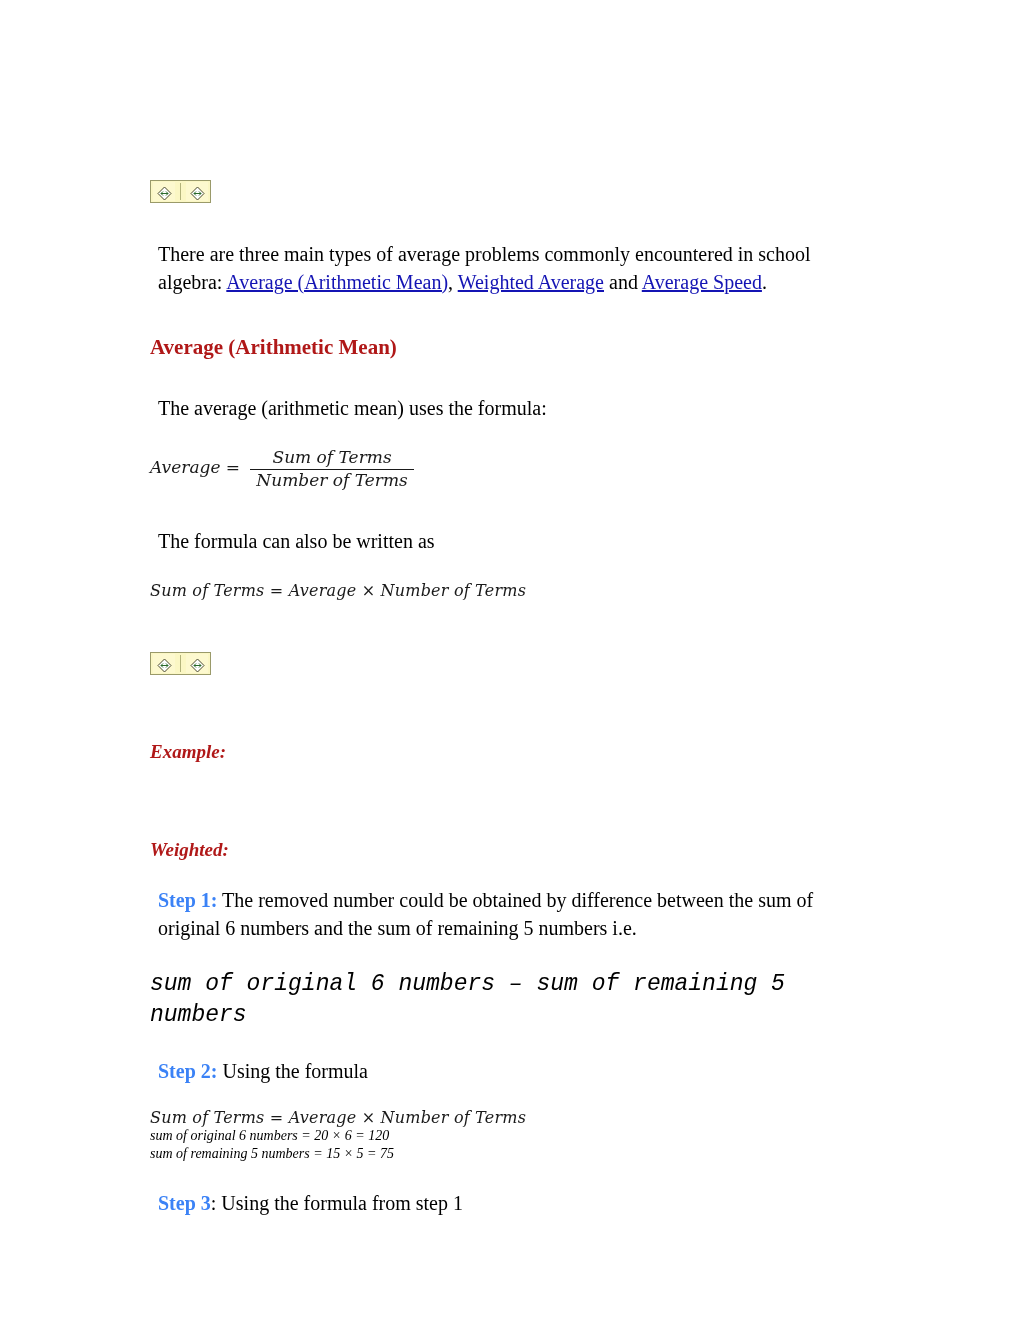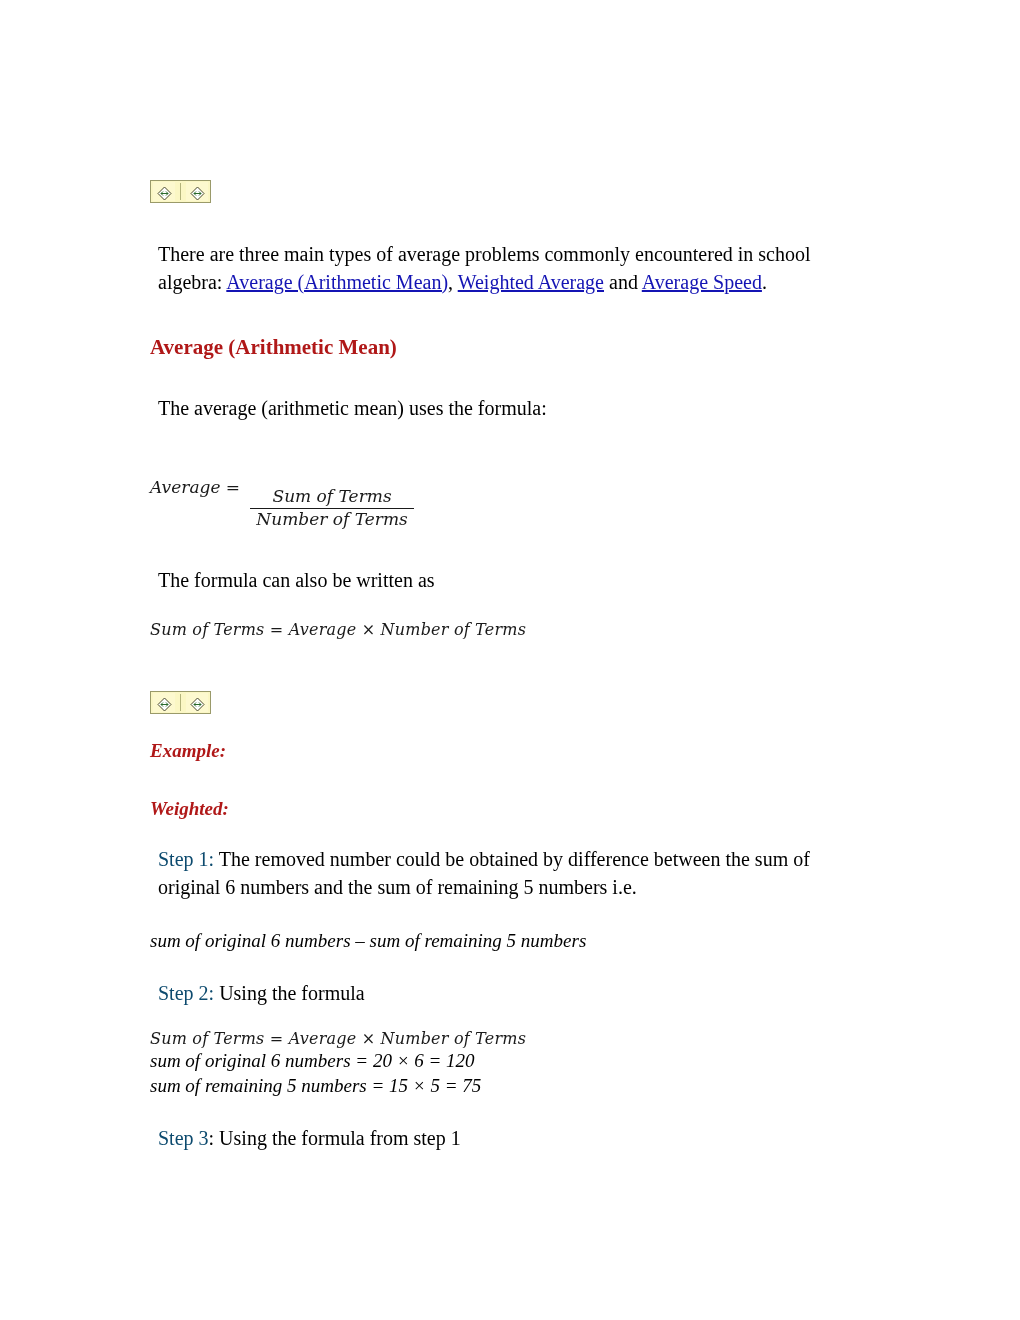--- a/index.html
+++ b/index.html
@@ -96,51 +96,52 @@
   .frac {
     display: inline-block;
     vertical-align: middle;
     text-align: center;
     margin-left: 6px;
   }
   .frac .num {
     display: block;
     padding: 0 6px 2px 6px;
     border-bottom: 1.5px solid #1a1a1a;
-    margin-top: 39px;
   }
   .frac .den {
     display: block;
     padding: 2px 6px 0 6px;
   }
   .formula-line {
     font-family: "DejaVu Serif", serif;
     font-style: italic;
     font-size: 16px;
     color: #1a1a1a;
     letter-spacing: 0.2px;
   }
   .em-red {
     color: #b01818;
     font-style: italic;
     font-weight: bold;
     font-size: 19px;
+    margin-top: 40px;
   }
   .step-label {
-    color: #0c4a6e;
-    font-weight: normal;
+    color: #3b82f6;
+    font-weight: bold;
   }
   .italic-line {
     font-style: italic;
-    font-size: 19px;
+    font-size: 23px;
     line-height: 1.38;
+    font-family: Liberation Mono, monospace;
   }
   .mono-calc {
     font-style: italic;
-    font-size: 19px;
+    font-size: 14px;
     line-height: 1.32;
   }
 </style>
 </head>
 <body>
 
 <div class="page">
 
 
   <div class="spacer-1"></div>

